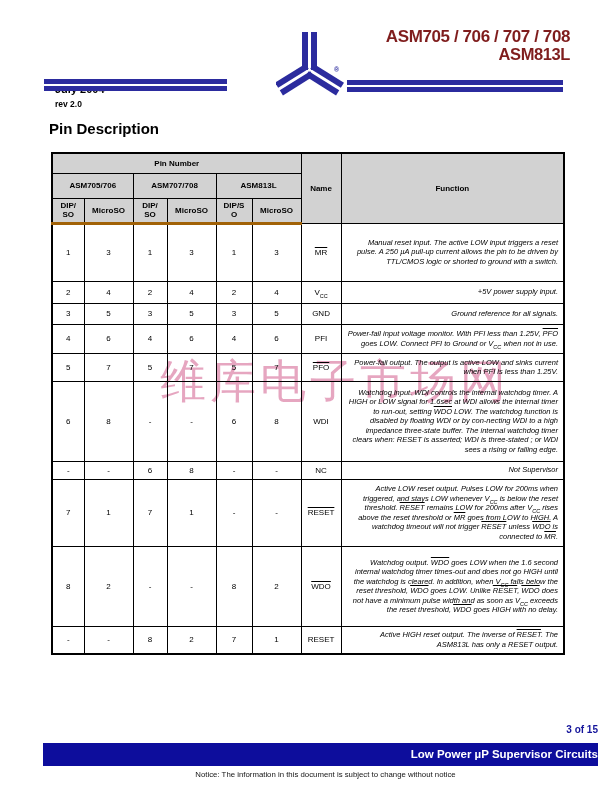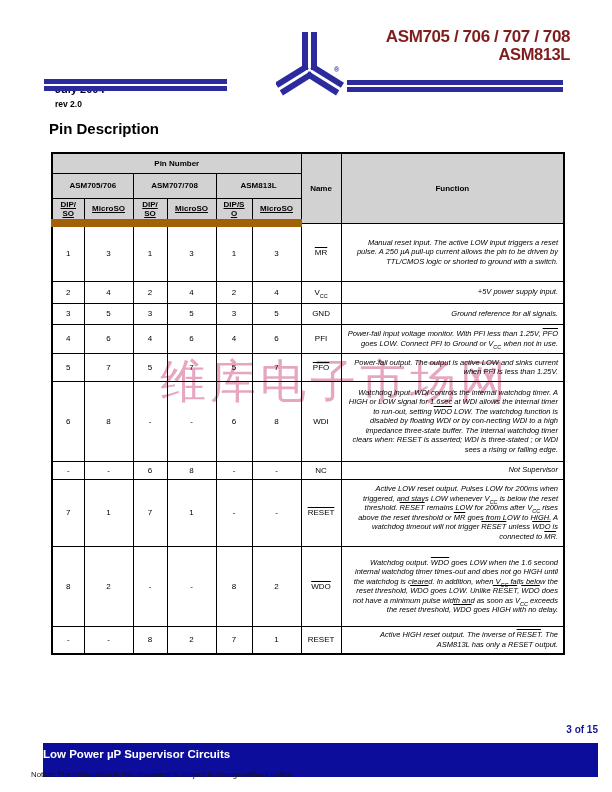--- a/index.html
+++ b/index.html
@@ -31,34 +31,34 @@
   
   .watermark{position:absolute;left:160px;top:358px;font-size:46px;line-height:1;
     color:#be185d;opacity:.38;letter-spacing:4px;white-space:nowrap;z-index:0;pointer-events:none;}
 
   
   table.pin-table{position:absolute;left:51px;top:152px;width:512px;z-index:1;
     border-collapse:collapse;table-layout:fixed;border:2px solid #000;}
   .pin-table th,.pin-table td{border:1px solid #000;}
   .pin-table thead th{background:var(--th-bg);font-size:8px;font-weight:bold;
     padding:1px 7px;text-align:center;vertical-align:middle;overflow-wrap:anywhere;}
-  .pin-table thead tr:last-child th{border-bottom:8px solid #a16207;text-decoration:underline;}
+  .pin-table thead tr:last-child th{border-bottom:3px solid #a16207;}
   .pin-table td{vertical-align:middle;background:transparent;}
   td.pin{text-align:center;font-size:8px;}
   td.name{text-align:center;font-size:8px;}
   td.fn{font-size:7.5px;line-height:9.5px;padding:2px 5px;text-align:right;font-style:italic;}
   .ov{text-decoration:overline;}
   sub{font-size:5.5px;line-height:0;}
 
   
   .page-num{position:absolute;right:14px;top:724px;font-size:10px;font-weight:bold;color:#15159B;}
-  .footer-bar{position:absolute;left:43px;top:743px;width:555px;height:34px;
-    background:var(--footer-bar);color:#fff;text-align:left;font-weight:bold;
+  .footer-bar{position:absolute;left:43px;top:743px;width:555px;height:23px;
+    background:var(--footer-bar);color:#fff;text-align:right;font-weight:bold;
     font-size:11.5px;line-height:23px;}
-  .notice{position:absolute;left:31px;top:770px;width:555px;text-align:left;font-size:7.8px;color:#141414;}
+  .notice{position:absolute;left:48px;top:770px;width:555px;text-align:center;font-size:7.8px;color:#141414;}
 </style>
 </head>
 <body>
 
 <div class="page">
 
   <div class="date">July 2004</div>
   <div class="titles">
     <div class="title1">ASM705 / 706 / 707 / 708</div>
     <div class="title2">ASM813L</div>

